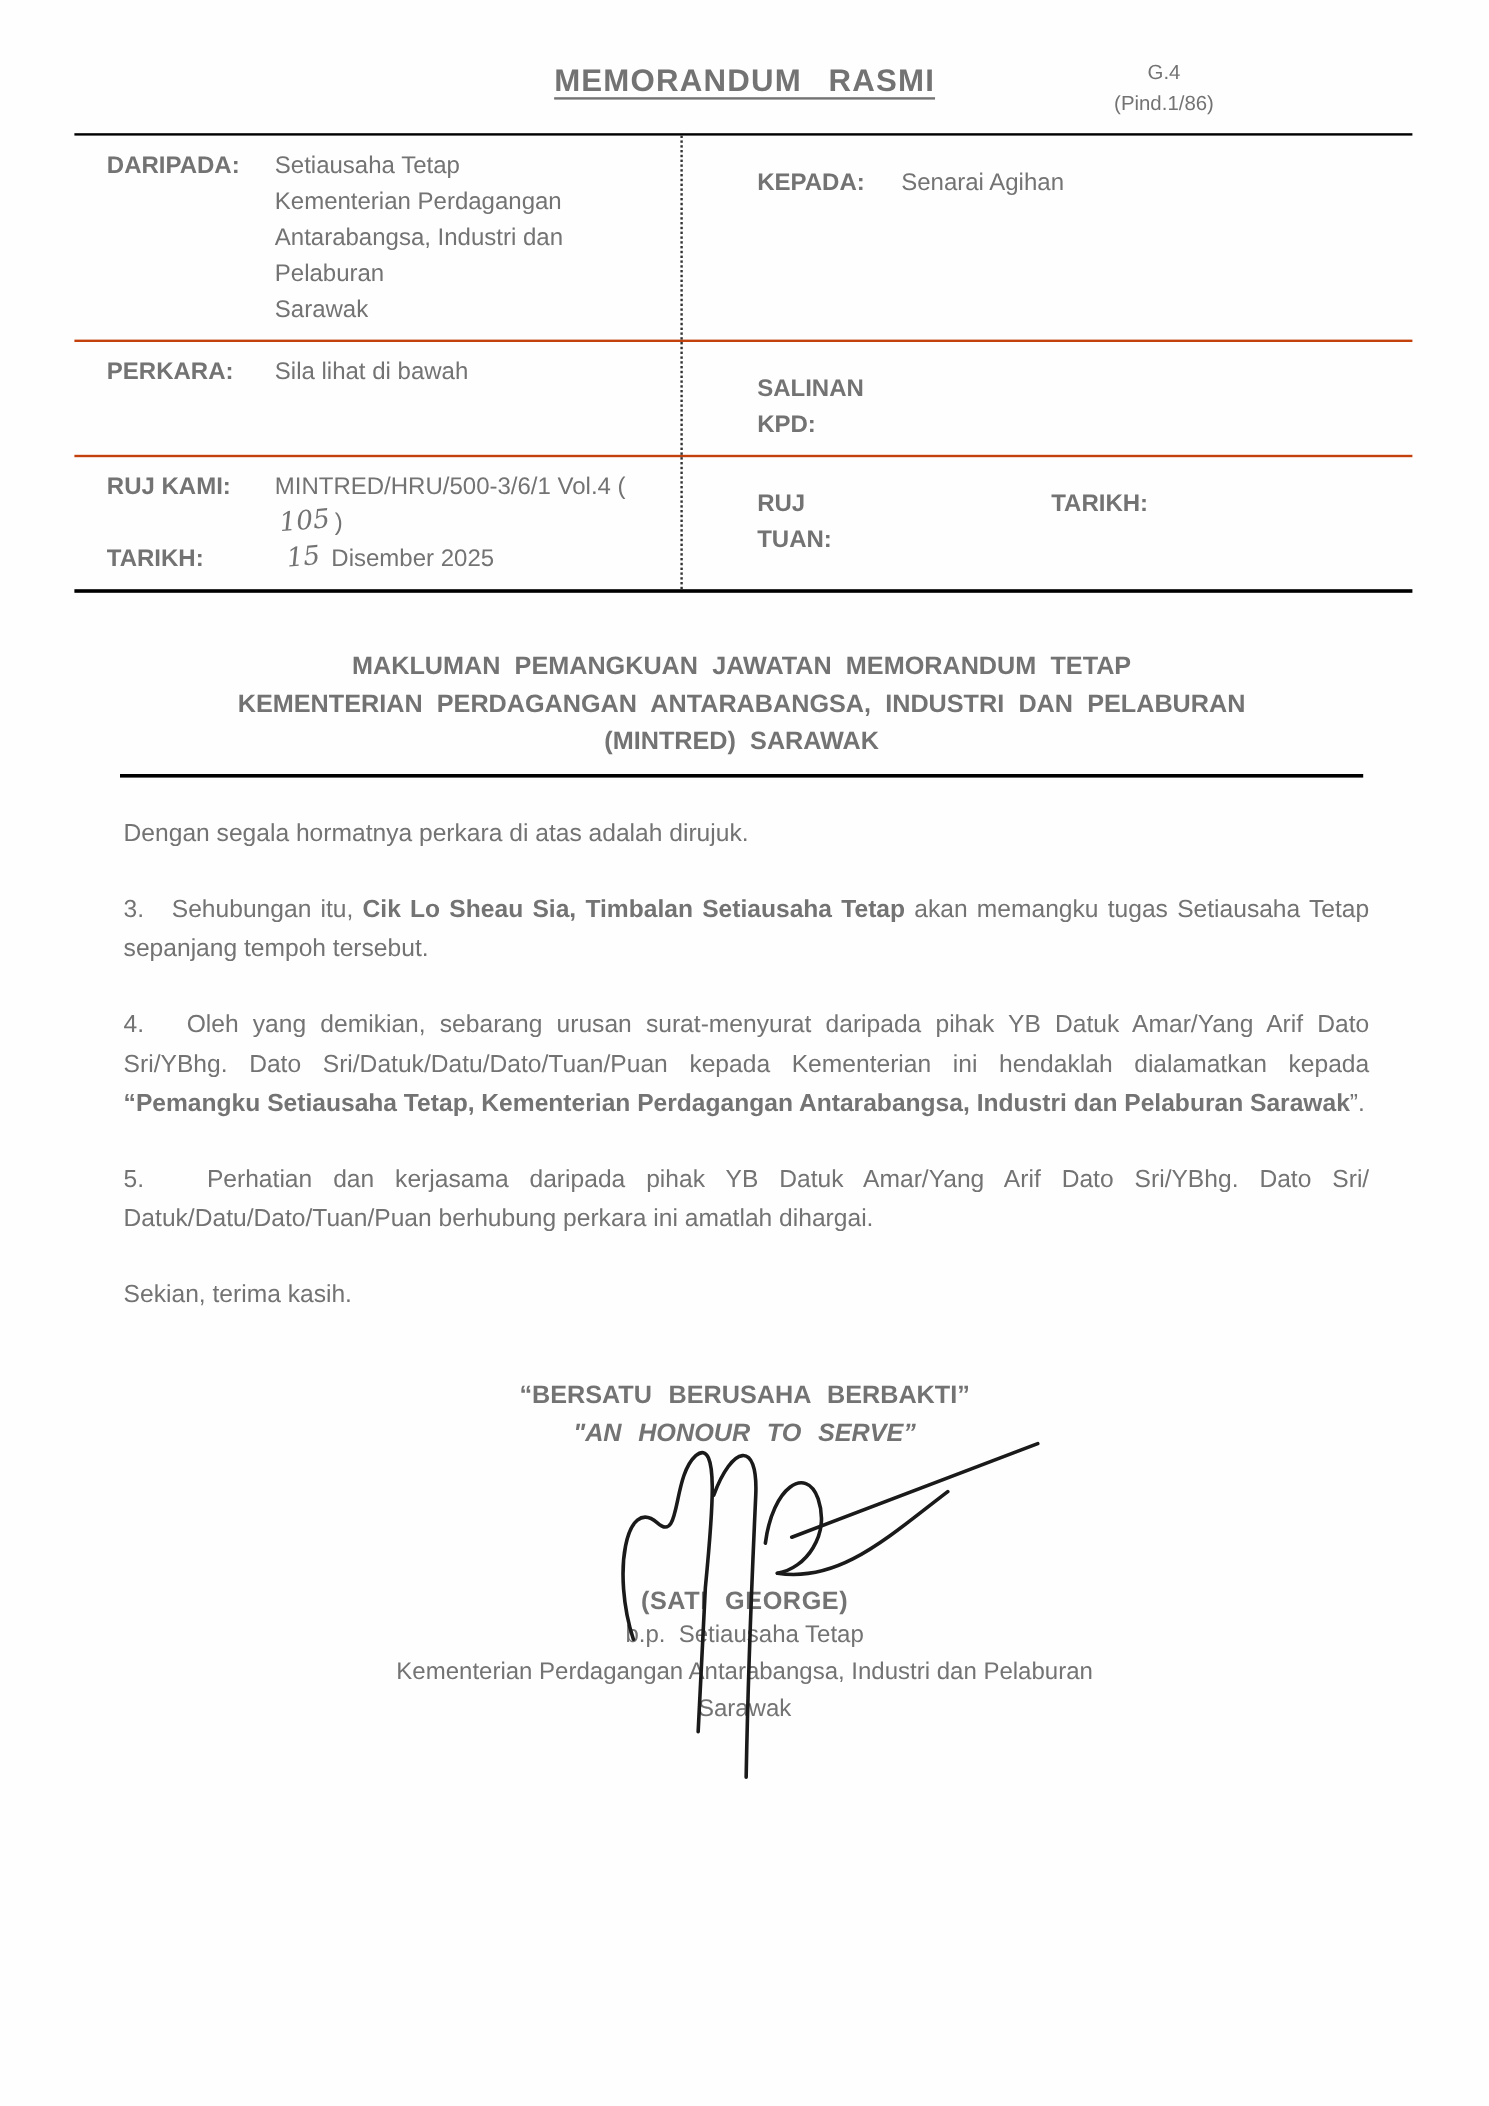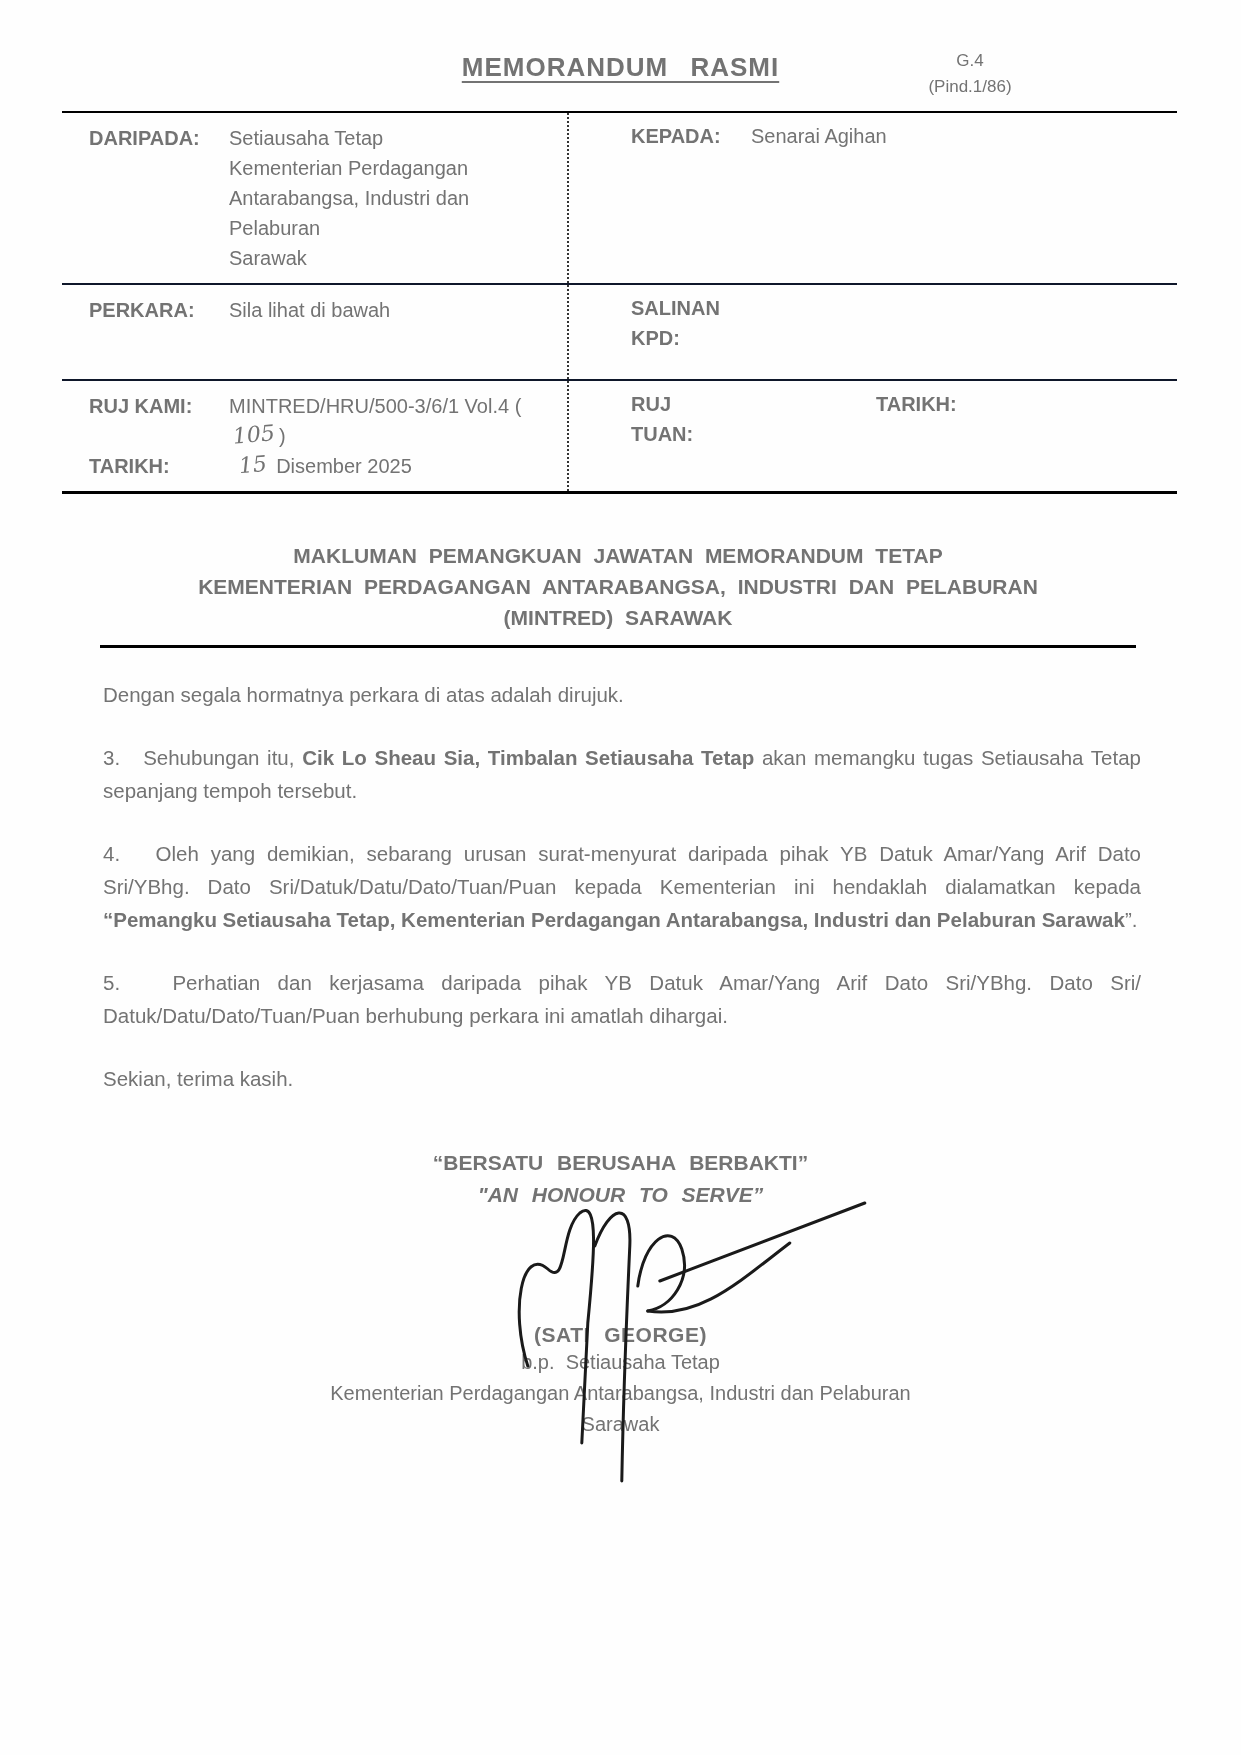--- a/index.html
+++ b/index.html
@@ -25,23 +25,23 @@
     text-decoration:underline;
     text-underline-offset:5px;
   }
   
   .memo-table {
     margin:28px 64px 0 62px;
     border-top:2px solid #000;
     border-bottom:3px solid #000;
   }
   .memo-row { display:grid; grid-template-columns:505px 1fr; }
-  .memo-row + .memo-row { border-top:2px solid #0f172a; }
+  .memo-row + .memo-row { border-top:2px solid #c2410c; }
   .cell-l { padding:10px 6px 10px 2px;margin-left:25px; }
-  .cell-r { border-left:2px dotted #333; padding:8px 6px 10px 62px; }
+  .cell-r { border-left:2px dotted #333; padding:24px 6px 10px 62px; }
   .lblval { display:flex; }
   .lbl { font-weight:700; font-size:20px; line-height:30px; }
   .val { font-size:20px; line-height:30px; }
   .lbl-w { width:140px; flex:0 0 140px; }
   .lbl-w2 { width:120px; flex:0 0 120px; }
   .row-1 { min-height:112px; }
   .row-2 { min-height:96px; }
   .row-3 { min-height:88px; }
   .ruj-right { display:flex; }
   .ruj-right .stack { width:245px; flex:0 0 245px; }

